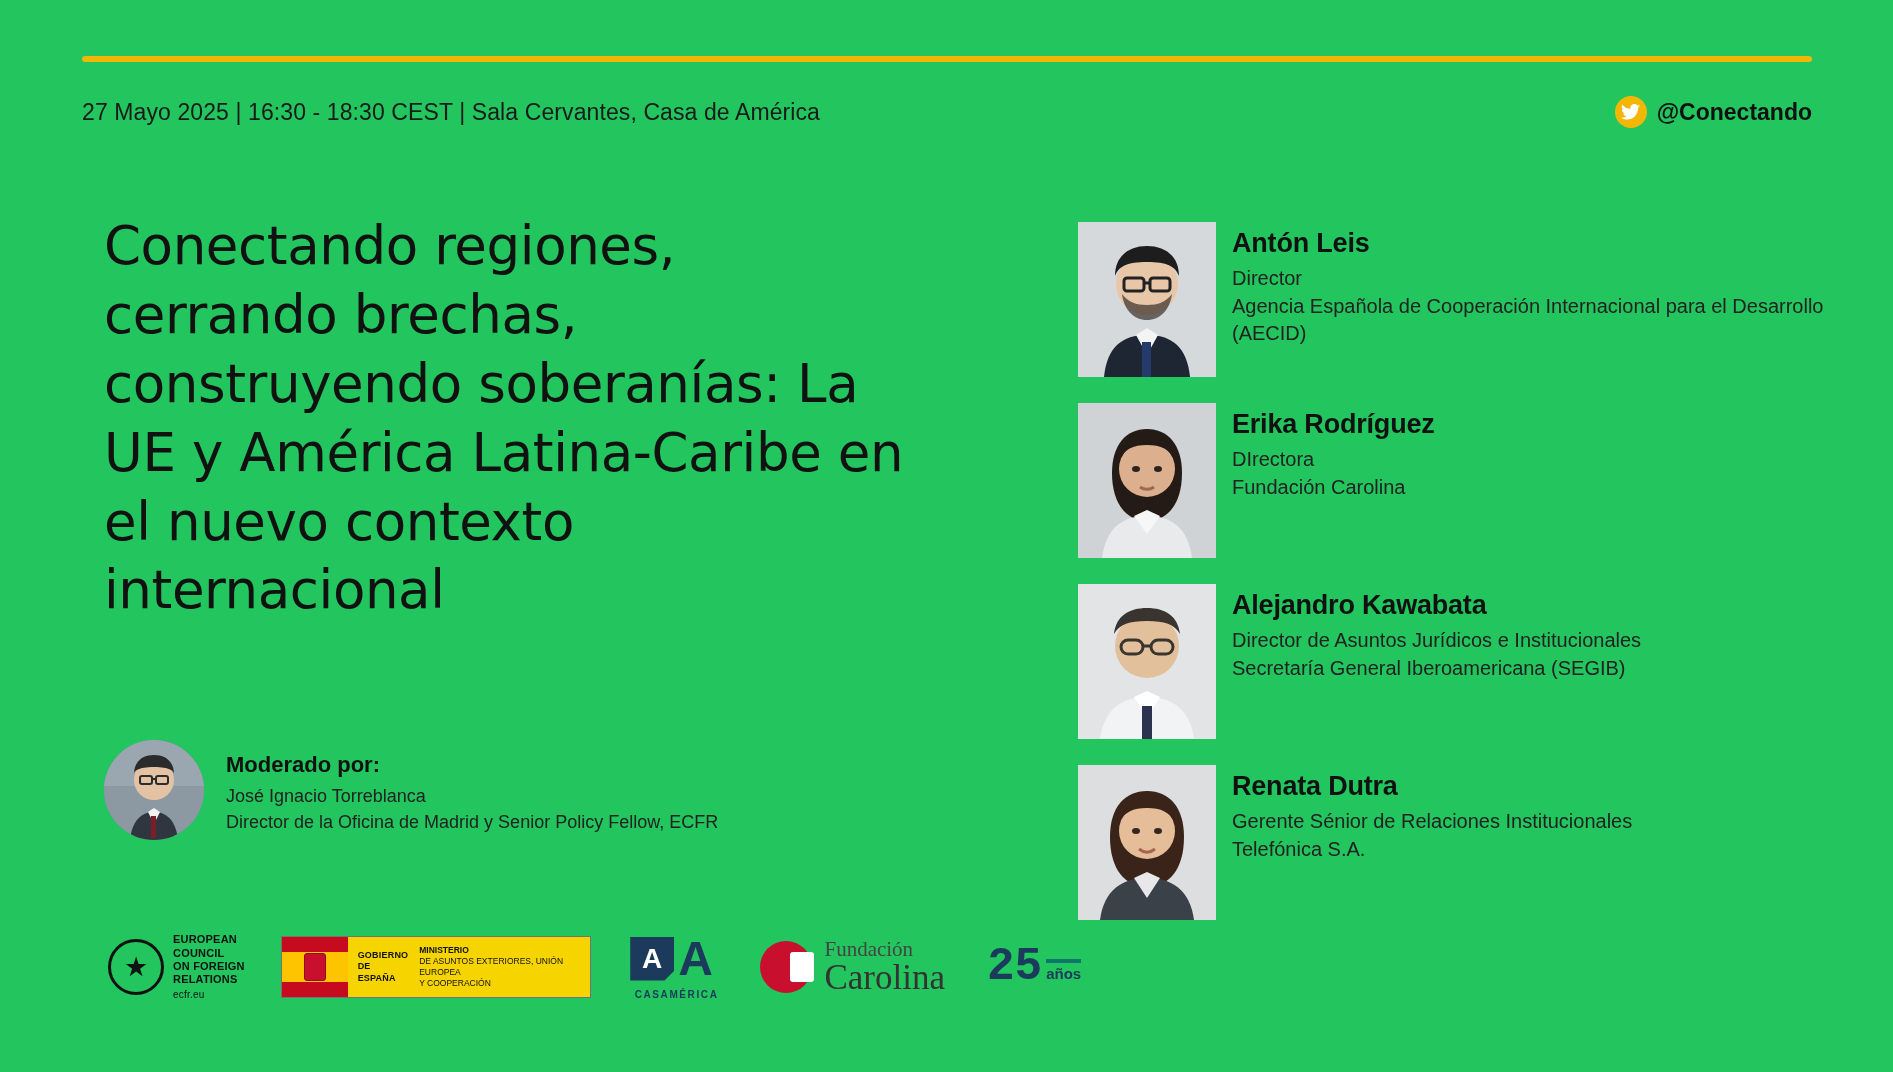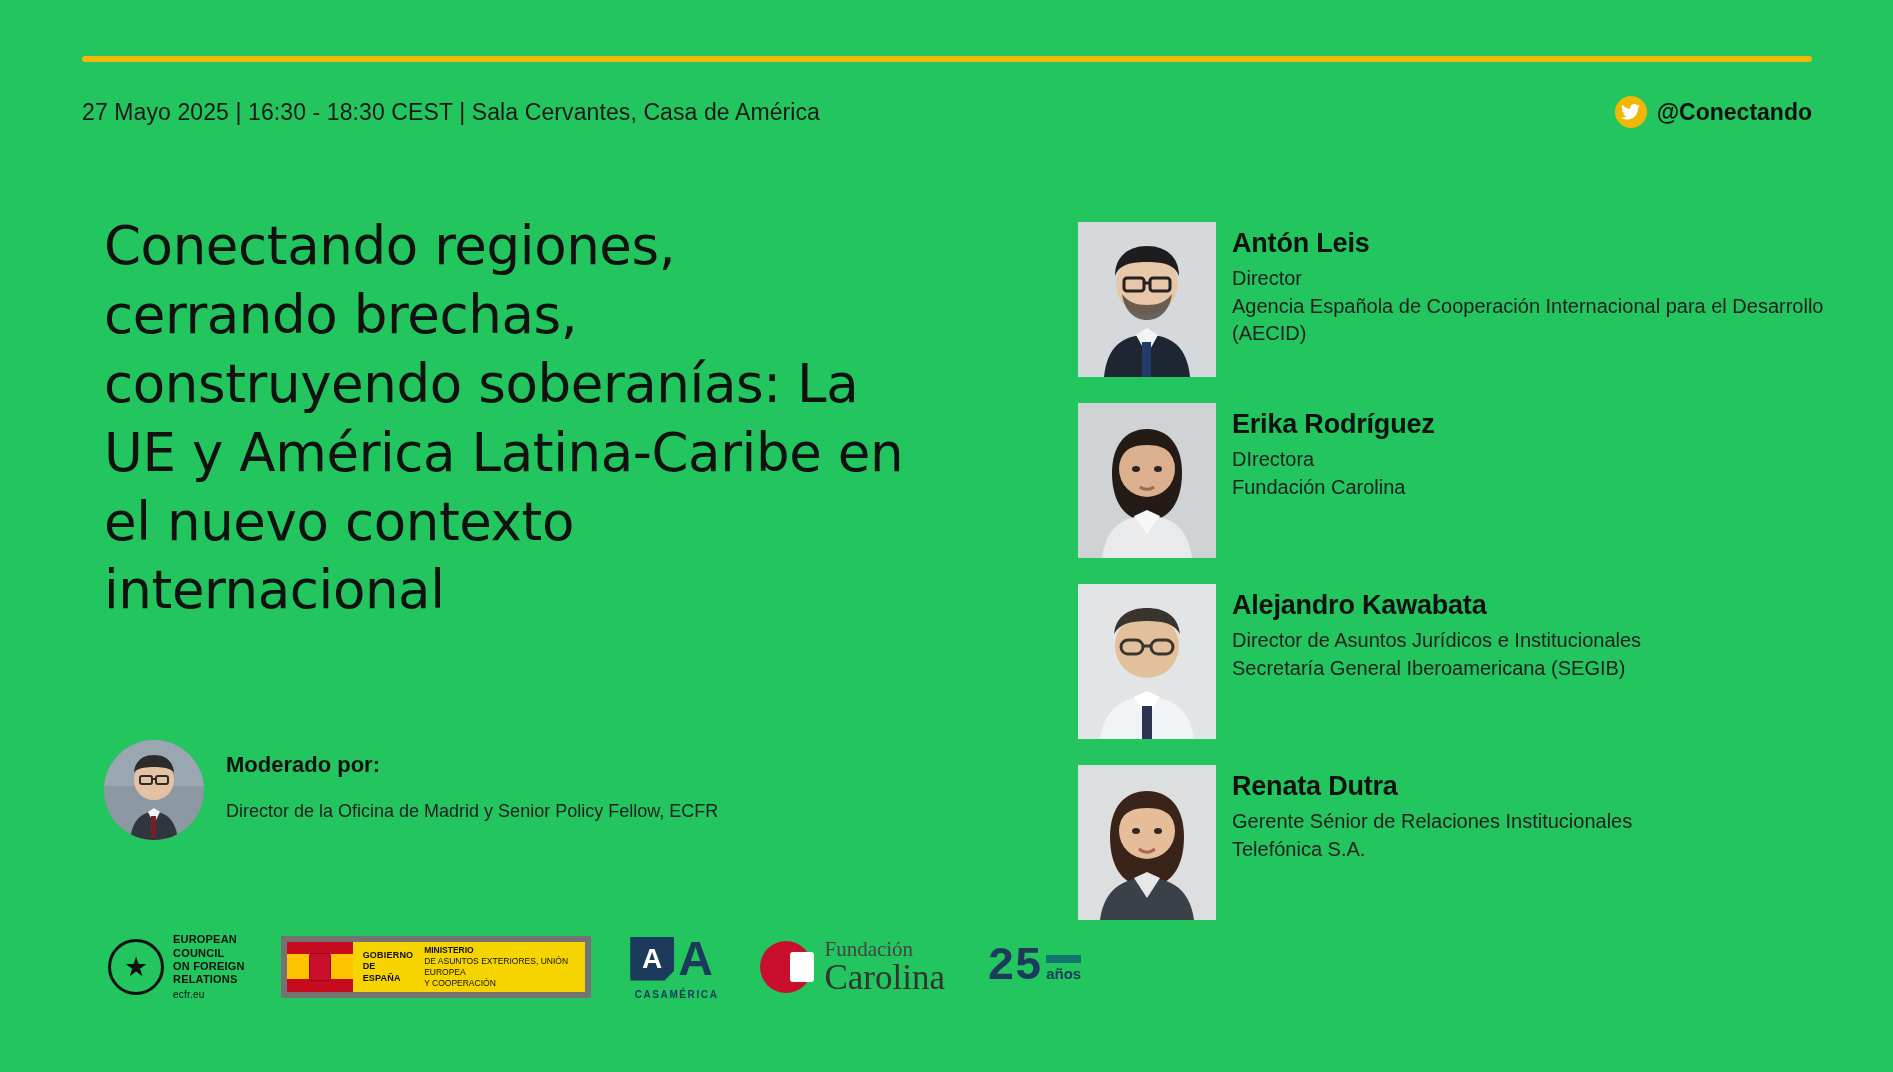--- a/index.html
+++ b/index.html
@@ -110,21 +110,21 @@
     overflow: hidden;
     flex: 0 0 auto;
     background: #7d8a94;
     position: relative;
   }
   .mod-text { padding-top: 12px; }
   .mod-label {
     font-size: 22px;
     font-weight: bold;
     color: #111;
-    margin-bottom: 20px;
+    margin-bottom: 5px;
   }
   .mod-name {
     font-size: 18px;
     color: #222;
     line-height: 1.45;
   }
   .mod-role {
     font-size: 18px;
     color: #222;
     line-height: 1.45;
@@ -207,21 +207,21 @@
     margin-top: 2px;
   }
 
   .logo-gob {
     width: 310px;
     height: 62px;
     display: flex;
     align-items: stretch;
     margin-right: 34px;
     background: #f5d400;
-    border: 6px solid #737373;
+    border: 1px solid #737373;
   }
   .gob-flag {
     width: 66px;
     height: 100%;
     background: linear-gradient(to bottom, #c60b1e 0 25%, #ffc400 25% 75%, #c60b1e 75% 100%);
     position: relative;
     flex: 0 0 auto;
   }
   .gob-shield {
     position: absolute;
@@ -315,21 +315,21 @@
     font-family: Liberation Mono, monospace;
     font-size: 46px;
     font-weight: bold;
     color: #1b3a5c;
     line-height: 1;
   }
   .anios {
     font-size: 15px;
     color: #1b3a5c;
     font-weight: bold;
-    border-top: 8px solid #0f766e;
+    border-top: 4px solid #0f766e;
     padding-top: 2px;
   }
 </style>
 </head>
 <body>
 
 <div class="poster">
 
   <div class="top-rule"></div>
 
@@ -359,20 +359,21 @@
         <rect x="36" y="36" width="12" height="8" rx="2" fill="none" stroke="#2b2b2b" stroke-width="2"></rect>
         <rect x="52" y="36" width="12" height="8" rx="2" fill="none" stroke="#2b2b2b" stroke-width="2"></rect>
         <line x1="48" y1="39" x2="52" y2="39" stroke="#2b2b2b" stroke-width="2"></line>
         <path d="M26 100c2-20 12-28 24-28s22 8 24 28z" fill="#2f3640"></path>
         <path d="M44 72l6 12 6-12-6-4z" fill="#f2f2f2"></path>
         <rect x="47" y="76" width="5" height="22" fill="#7a1f28"></rect>
       </svg>
     </div>
     <div class="mod-text">
       <div class="mod-label">Moderado por:</div>
+      <div class="mod-name">José Ignacio Torreblanca</div>
       <div class="mod-role">Director de la Oficina de Madrid y Senior Policy Fellow, ECFR</div>
     </div>
   </div>
 
   <div class="speakers">
 
     <div class="speaker">
       <div class="spk-photo">
         <svg width="138" height="155" viewBox="0 0 138 155" aria-hidden="true">
           <rect width="138" height="155" fill="#d6d9dc"></rect>

